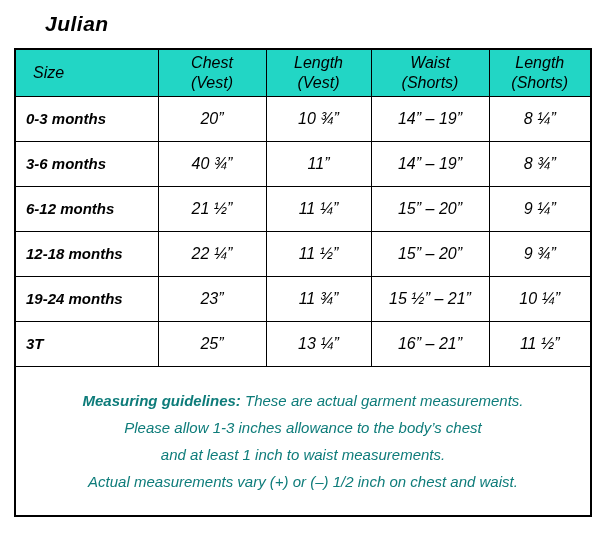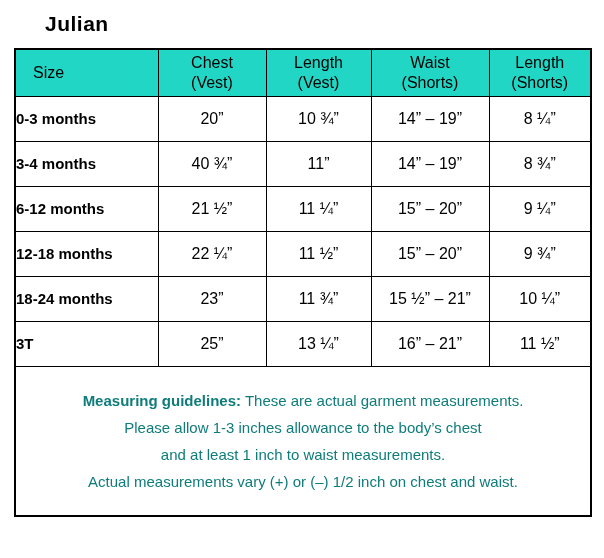--- a/index.html
+++ b/index.html
@@ -3,21 +3,21 @@
 <meta charset="utf-8">
 <style>
   * { margin: 0; padding: 0; box-sizing: border-box; }
   html, body {
     width: 604px; height: 558px;
     background: #ffffff;
     font-family: "Liberation Sans", sans-serif;
     color: #000000;
     overflow: hidden;
   }
-  .page { position: relative; width: 604px; height: 558px; }
+  .page { position: relative; width: 604px; height: 558px; font-style: italic; }
 
   .title {
     position: absolute;
     left: 45px; top: 12px;
     font-size: 21px;
     font-weight: bold;
     color: #000000;
     letter-spacing: 0.5px;
   }
 
@@ -42,20 +42,21 @@
     line-height: 1.25;
     font-size: 16px;
   }
   .size-chart thead th.size-head {
     text-align: left;
     padding-left: 17px;
   }
   .size-chart tbody td { height: 45px; text-align: center; }
   .size-chart tbody td.size-cell {
     text-align: left;
+    padding-left: 10px;
     font-weight: bold;
     font-size: 15px;
   }
   .size-chart .footer-cell {
     height: 150px;
     text-align: center;
     vertical-align: middle;
     color: #0e7c7a;
     font-size: 15px;
   }
@@ -102,42 +103,42 @@
     </thead>
     <tbody>
       <tr>
         <td class="size-cell">0-3 months</td>
         <td>20”</td>
         <td>10 ¾”</td>
         <td>14” – 19”</td>
         <td>8 ¼”</td>
       </tr>
       <tr>
-        <td class="size-cell">3-4 months</td>
+        <td class="size-cell">3-6 months</td>
         <td>40 ¾”</td>
         <td>11”</td>
         <td>14” – 19”</td>
         <td>8 ¾”</td>
       </tr>
       <tr>
         <td class="size-cell">6-12 months</td>
         <td>21 ½”</td>
         <td>11 ¼”</td>
         <td>15” – 20”</td>
         <td>9 ¼”</td>
       </tr>
       <tr>
         <td class="size-cell">12-18 months</td>
         <td>22 ¼”</td>
         <td>11 ½”</td>
         <td>15” – 20”</td>
         <td>9 ¾”</td>
       </tr>
       <tr>
-        <td class="size-cell">18-24 months</td>
+        <td class="size-cell">19-24 months</td>
         <td>23”</td>
         <td>11 ¾”</td>
         <td>15 ½” – 21”</td>
         <td>10 ¼”</td>
       </tr>
       <tr>
         <td class="size-cell">3T</td>
         <td>25”</td>
         <td>13 ¼”</td>
         <td>16” – 21”</td>

